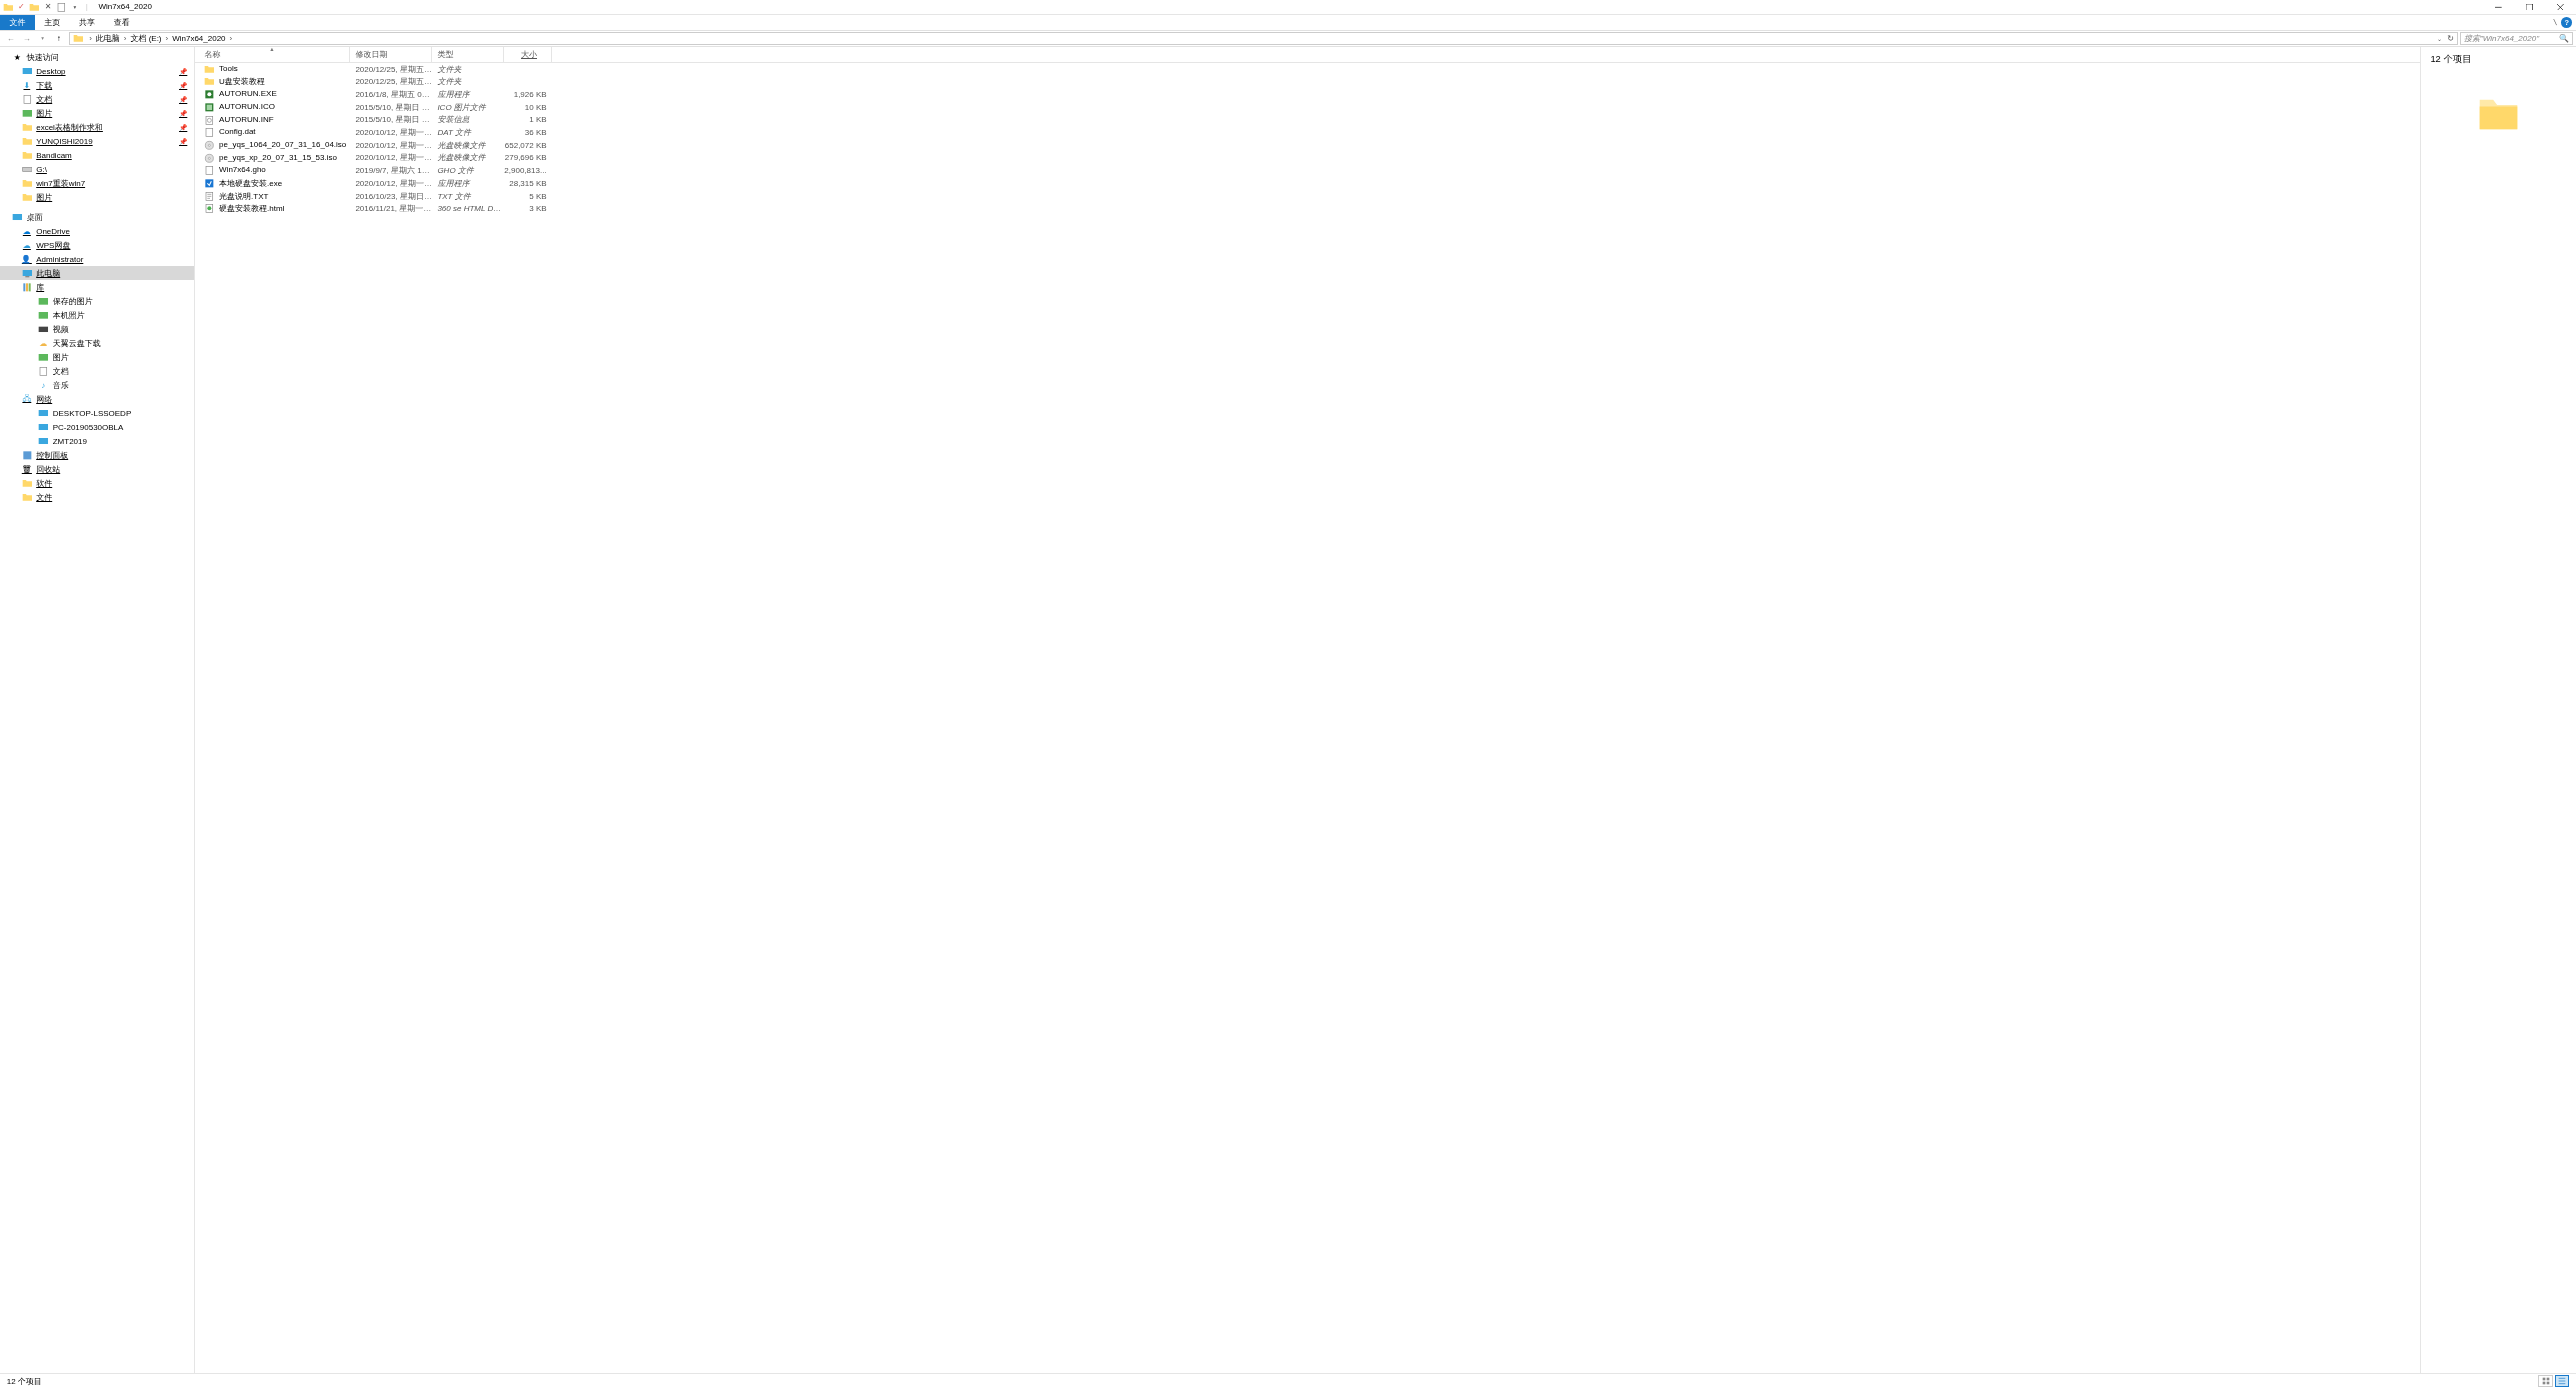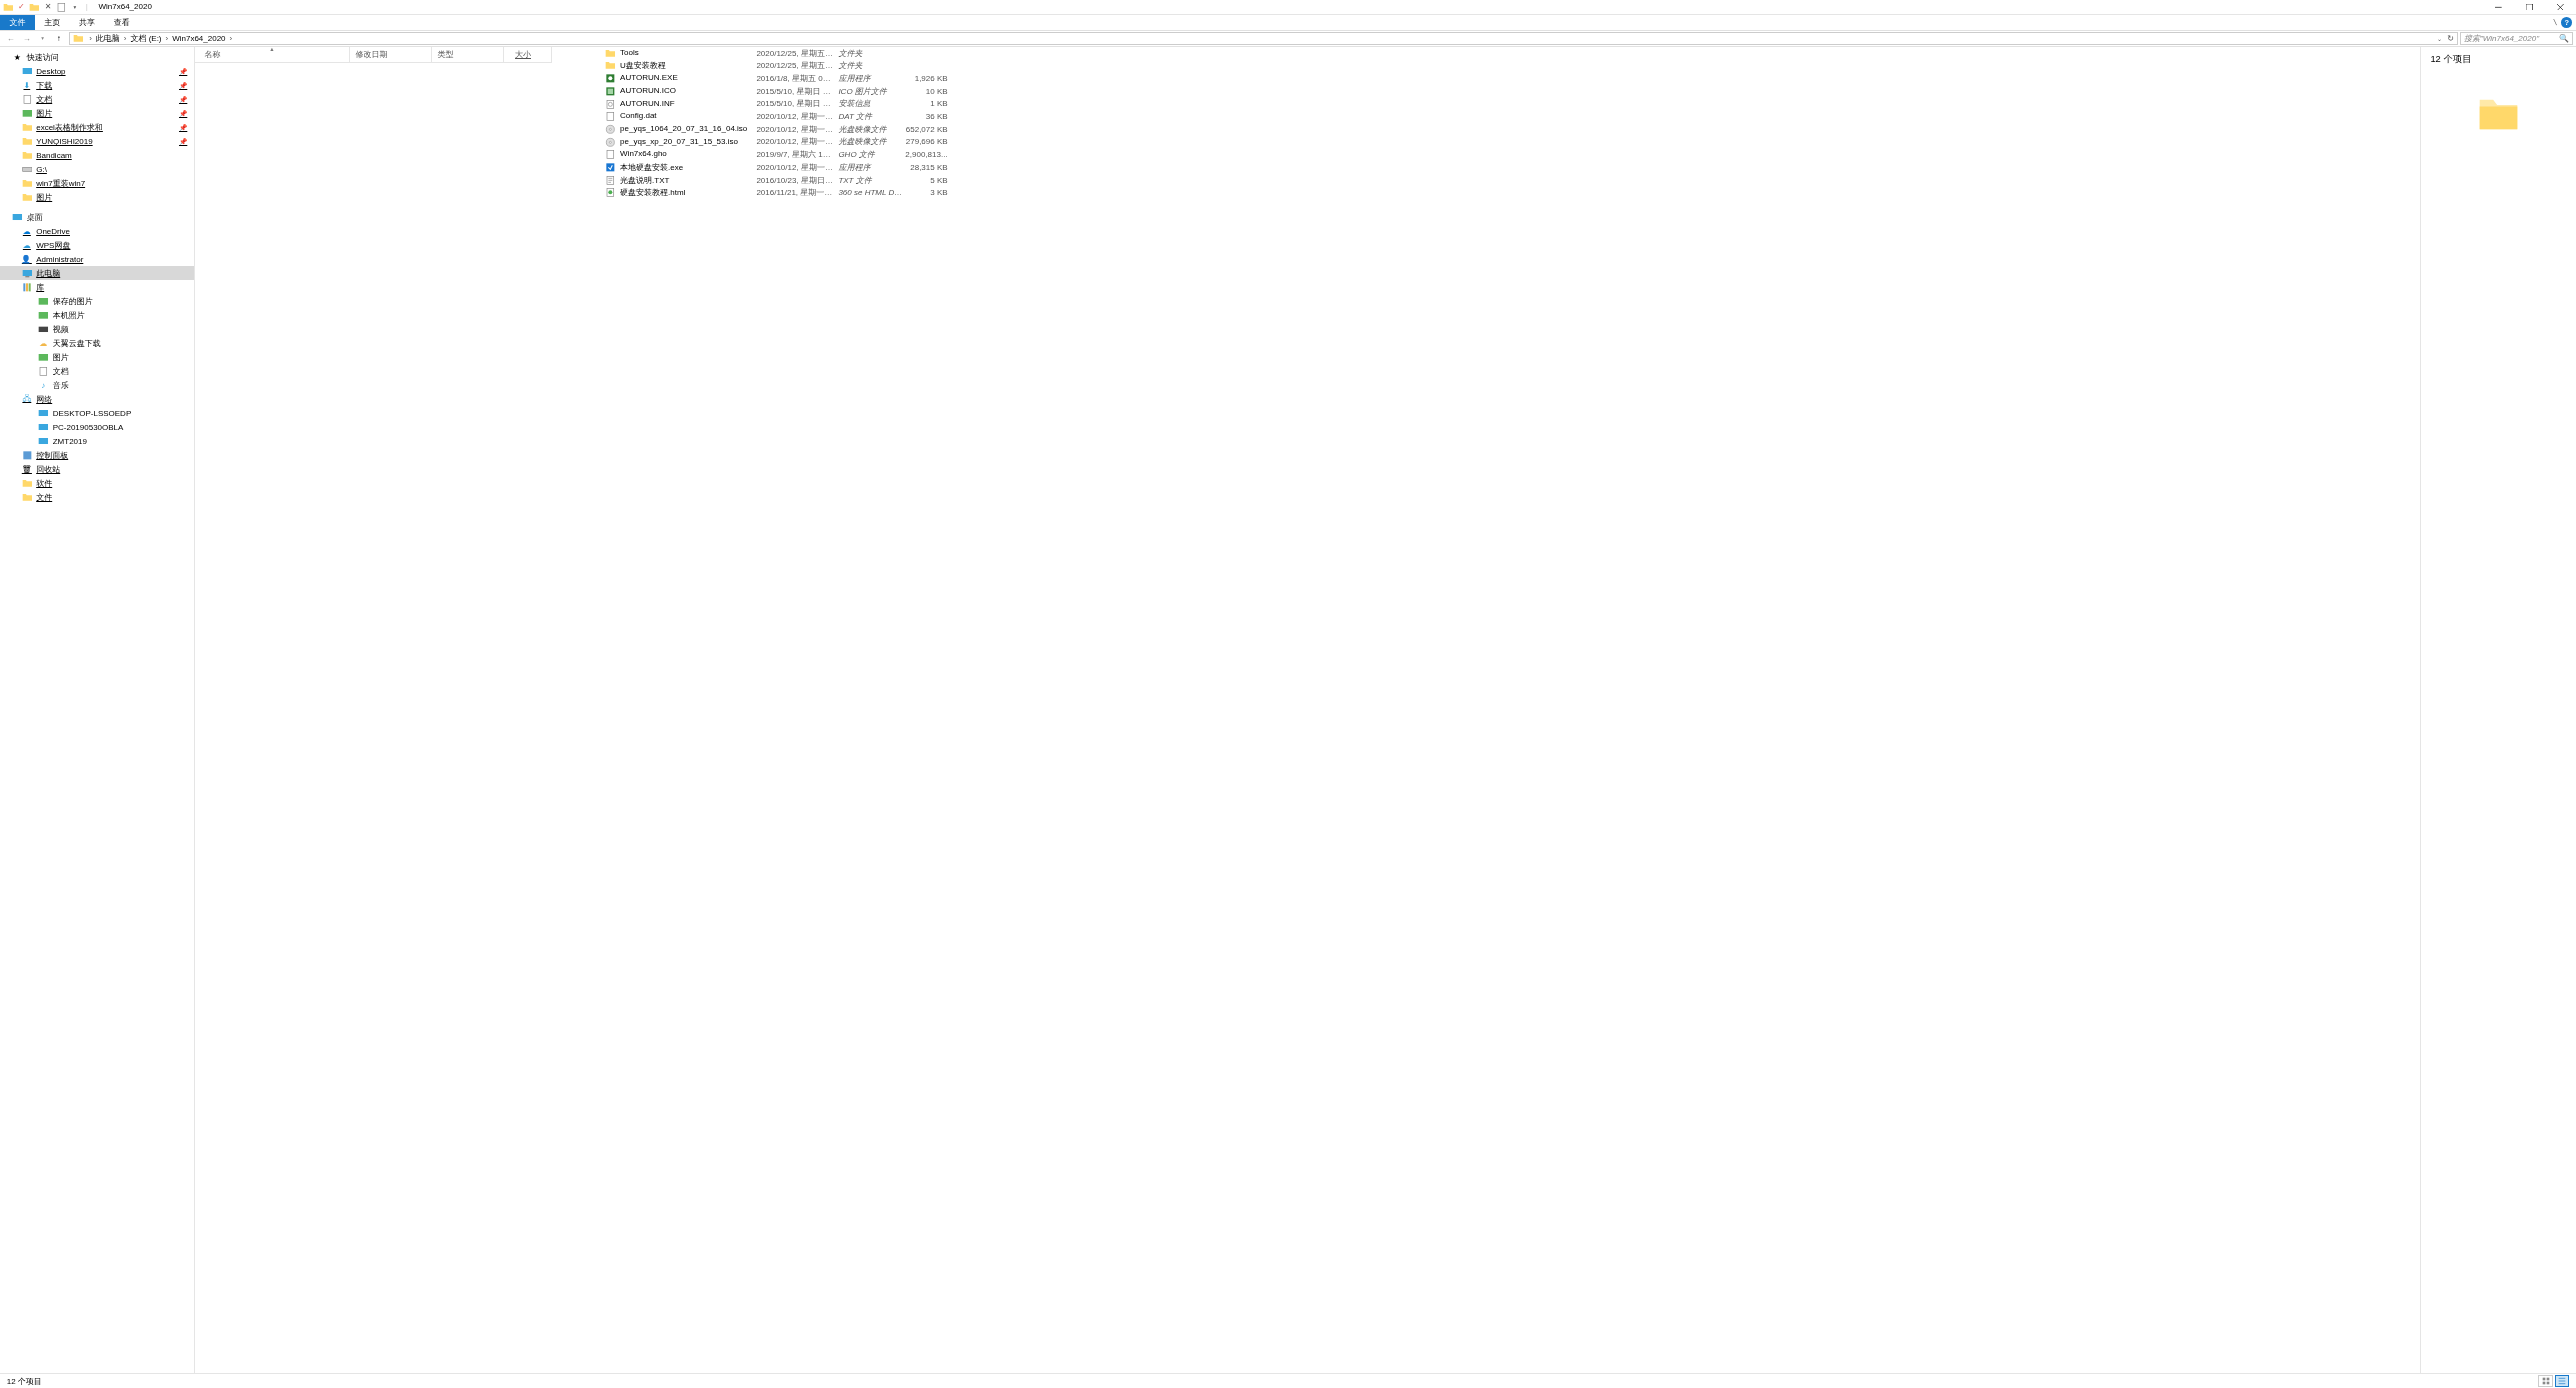--- a/index.html
+++ b/index.html
@@ -40,26 +40,26 @@
 .navpane { width: 195px; border-right: 0.7px solid #e5e5e5; overflow-y: auto; padding-top: 4px; }
 .nav-item { height: 14px; display: flex; align-items: center; padding-left: 12px; cursor: default; }
 .nav-item.indent1 { padding-left: 21.5px; text-decoration: underline; }
 .nav-item.indent2 { padding-left: 38px; }
 .nav-item.selected { background: #d8d8d8; }
 .nav-icon { width: 10.7px; height: 10.7px; margin-right: 4px; display: flex; align-items: center; justify-content: center; }
 .pin { margin-left: auto; margin-right: 6.7px; color: #888; font-size: 6.7px; }
 .nav-spacer { height: 5.4px; }
 
 
-.filelist { flex: 1; display: flex; flex-direction: row; gap: 44px; }
+.filelist { flex: 1; display: flex; flex-direction: column; }
 .columns { height: 16px; display: flex; align-items: center; border-bottom: 0.7px solid #e5e5e5; color: #555; font-size: 8px; }
 .col-name { width: 155px; padding-left: 9.4px; border-right: 0.7px solid #e5e5e5; height: 100%; display: flex; align-items: center; position: relative; }
 .col-date { width: 82px; padding-left: 5.4px; border-right: 0.7px solid #e5e5e5; height: 100%; display: flex; align-items: center; }
 .col-type { width: 72px; padding-left: 5.4px; border-right: 0.7px solid #e5e5e5; height: 100%; display: flex; align-items: center; }
-.col-size { width: 48px; padding-right: 20px; border-right: 0.7px solid #e5e5e5; height: 100%; display: flex; align-items: center; justify-content: flex-end; text-decoration: underline; }
+.col-size { width: 48px; padding-right: 14px; border-right: 0.7px solid #e5e5e5; height: 100%; display: flex; align-items: center; justify-content: flex-end; text-decoration: underline; }
 .sort-arrow { position: absolute; left: 50%; top: -0.7px; transform: translateX(-50%); color: #777; font-size: 5.4px; }
 
 .rows { flex: 1; overflow-y: auto; }
 .file-row { height: 12.7px; display: flex; align-items: center; }
 .fc-name { width: 155px; padding-left: 9.4px; display: flex; align-items: flex-start; overflow: hidden; white-space: nowrap; }
 .fc-date { width: 82px; padding-left: 5.4px; color: #555; overflow: hidden; white-space: nowrap; text-overflow: ellipsis; }
 .fc-type { width: 72px; padding-left: 5.4px; color: #555; overflow: hidden; white-space: nowrap; text-overflow: ellipsis; font-style: italic; }
 .fc-size { width: 48px; padding-right: 5.4px; color: #555; text-align: right; }
 .file-icon { width: 10.7px; height: 10.7px; margin-right: 4px; flex-shrink: 0; }
 

